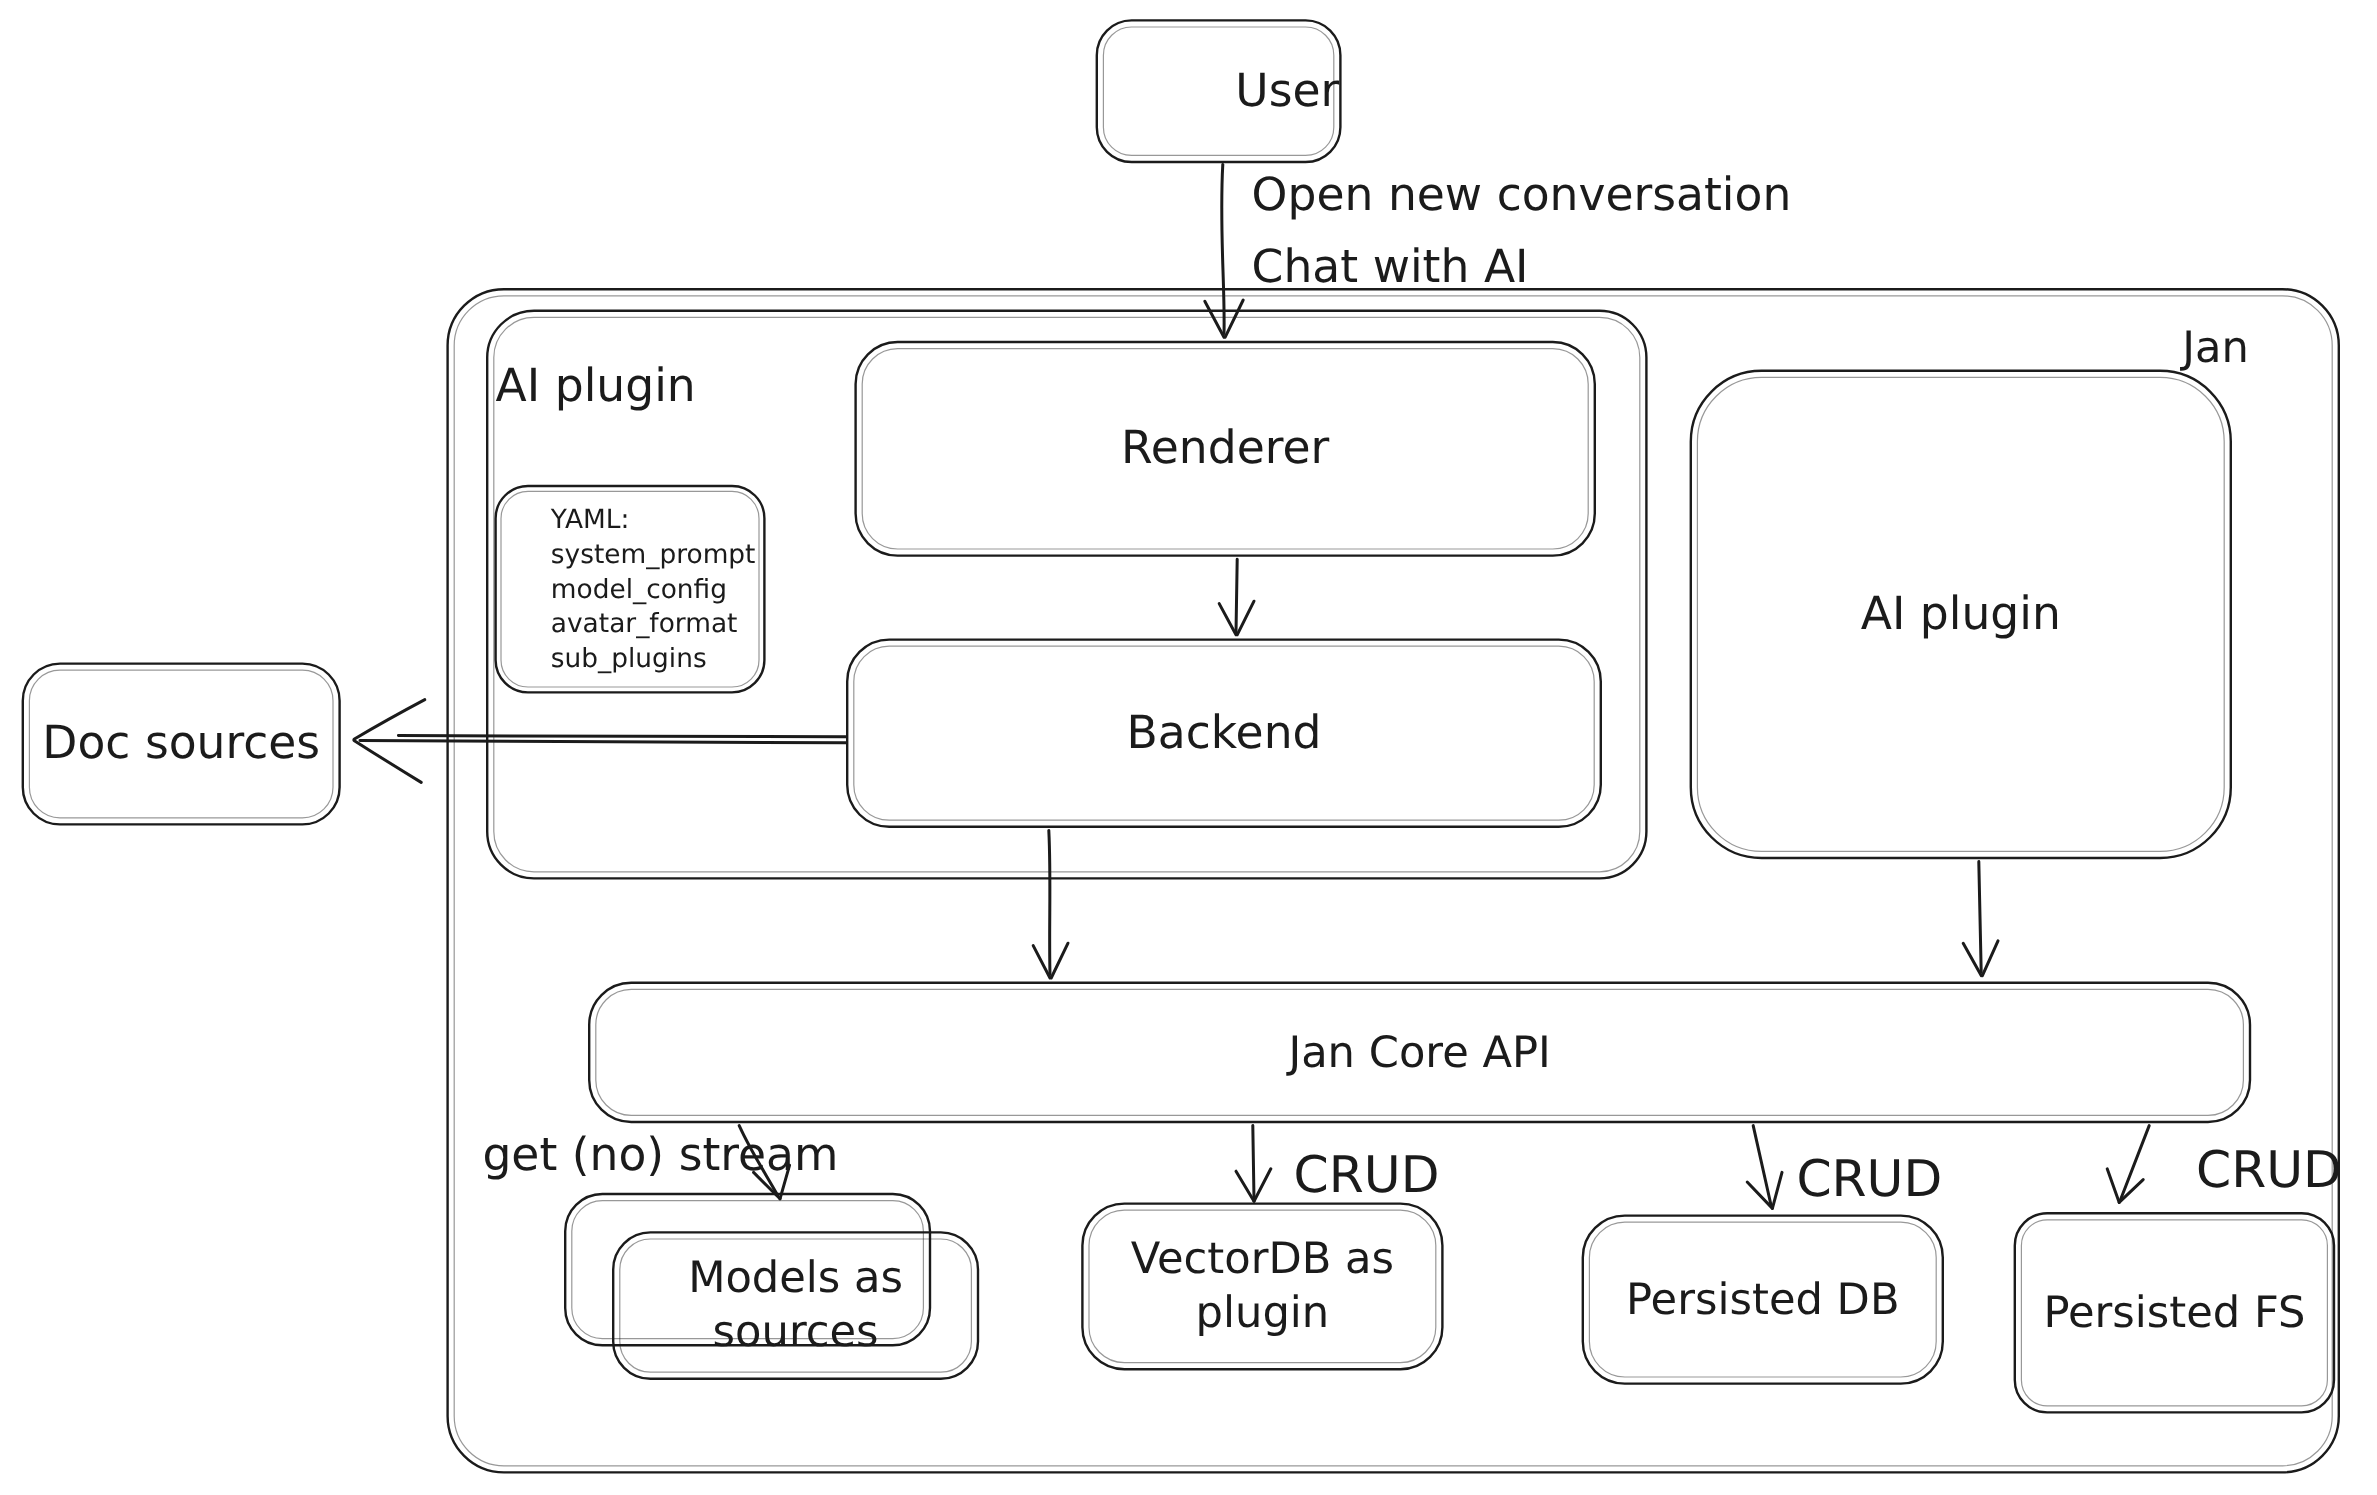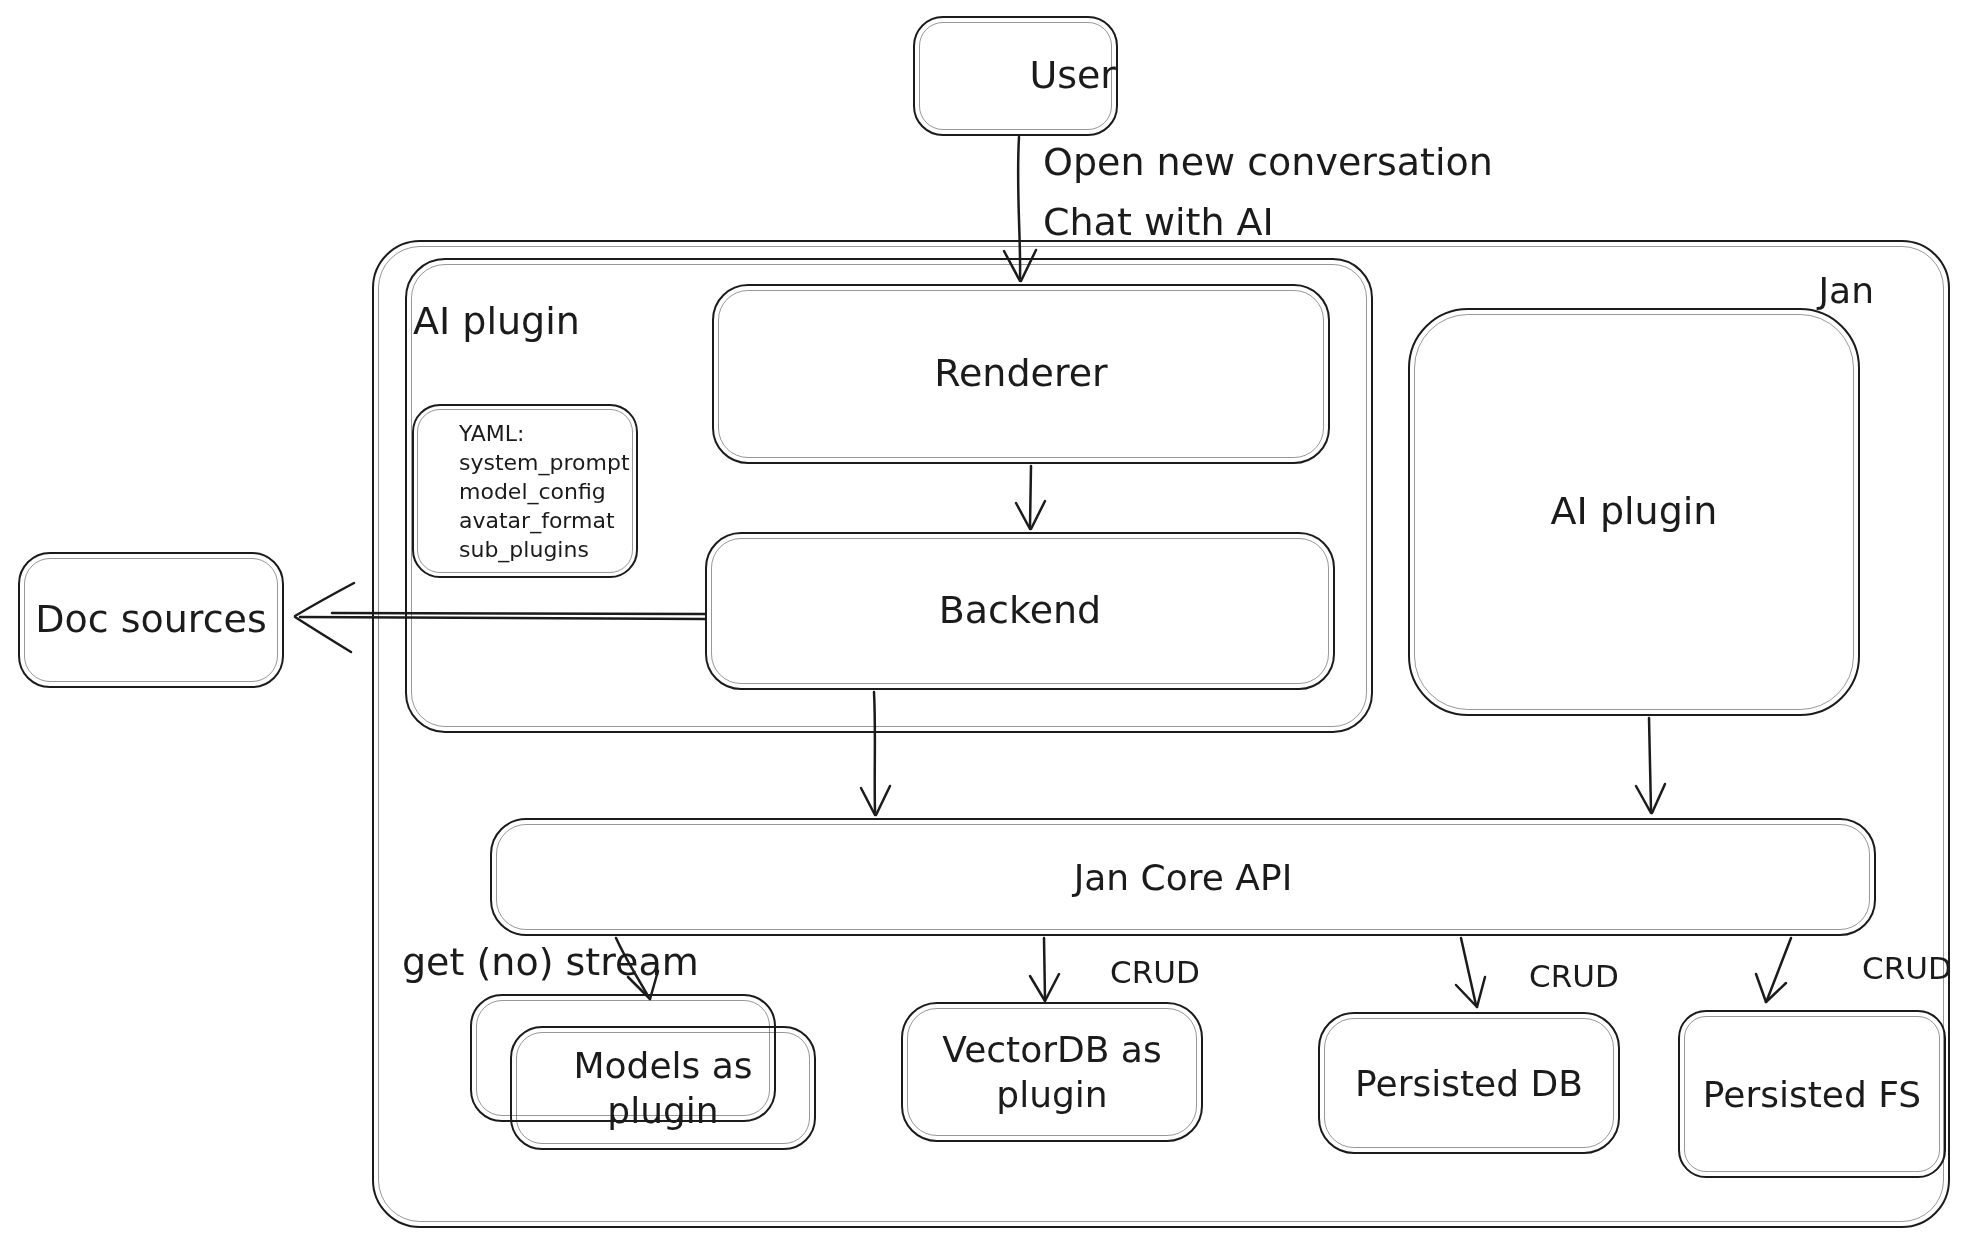--- a/index.html
+++ b/index.html
@@ -27,21 +27,21 @@
   }
   .container-label{
     position:absolute;
     font-size:38px;
   }
   .edge-label{
     position:absolute;
     font-size:38px;
     white-space:nowrap;
   }
-  .crud{font-size:31px;margin-left:32px;}
+  .crud{font-size:42px;}
 
   
   #user{left:913px;top:16px;width:205px;height:120px;border-radius:30px;font-size:38px;justify-content:flex-end;}
   #jan{left:372px;top:240px;width:1578px;height:988px;border-radius:48px;}
   #jan-label{right:74px;top:26px;font-size:36px;}
   #ai-plugin-container{left:405px;top:258px;width:968px;height:475px;border-radius:40px;}
   #ai-plugin-container-label{left:6px;top:38px;}
   #renderer{left:712px;top:284px;width:618px;height:180px;border-radius:36px;font-size:38px;}
   #yaml-note{
     left:412px;top:404px;width:226px;height:174px;border-radius:28px;
@@ -109,21 +109,21 @@
   <div class="node" id="ai-plugin-box">
     <span>AI plugin</span>
   </div>
 
   <div class="node" id="jan-core-api">
     <span>Jan Core API</span>
   </div>
 
   <div class="node" id="models-back"></div>
   <div class="node" id="models-front">
-    <span>Models as plugin</span>
+    <span>Models as sources</span>
   </div>
 
   <div class="node" id="vectordb">
     <span>VectorDB as plugin</span>
   </div>
 
   <div class="node" id="persisted-db">
     <span>Persisted DB</span>
   </div>
 

